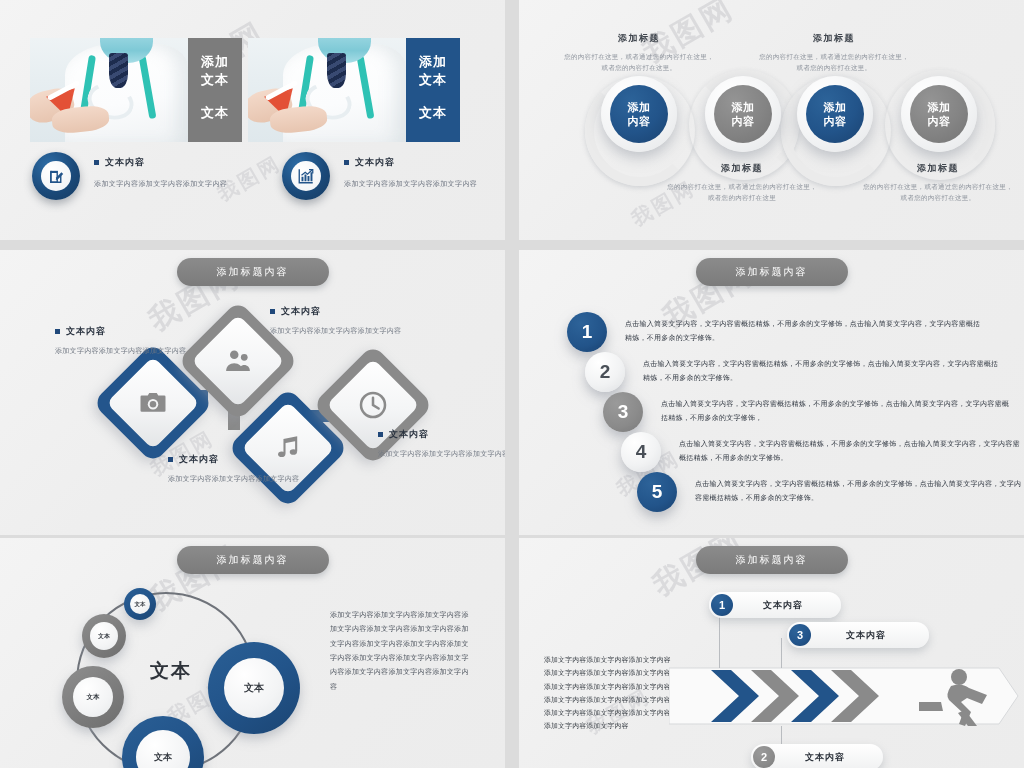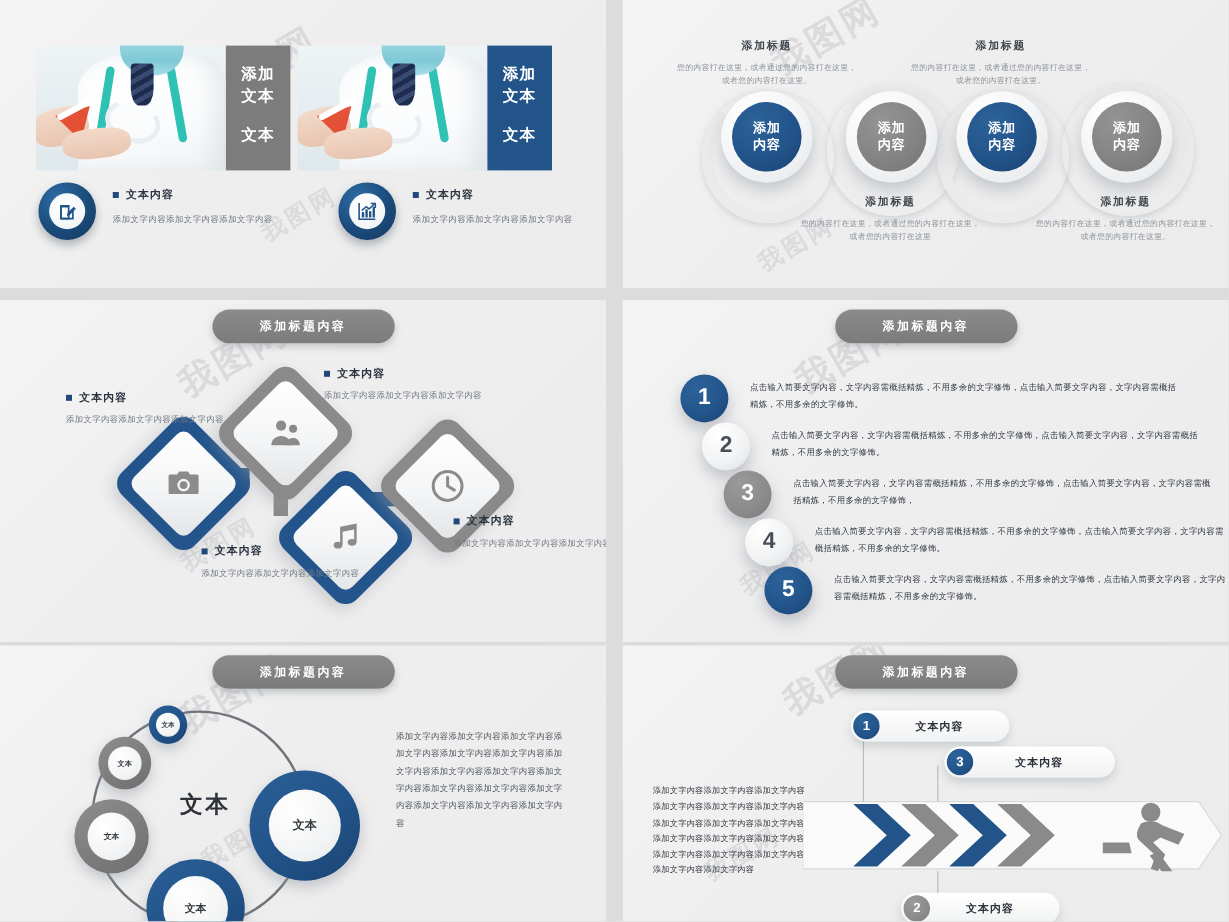--- a/index.html
+++ b/index.html
@@ -132,21 +132,21 @@
   .node.gray { background:radial-gradient(circle at 35% 28%,#949494 0%,#848484 55%,#747474 100%); }
 
   .cap-blk { position:absolute; width:150px; text-align:center; }
   .cap-blk .t { font-size:9px; font-weight:bold; color:#41474f; letter-spacing:1.5px; }
   .cap-blk .b { font-size:6.5px; color:#8d939c; line-height:1.75; margin-top:6px; letter-spacing:.3px; }
 
   
   .pill {
     position:absolute; left:50%; transform:translateX(-50%);
     background:linear-gradient(180deg,#8b8b8b 0%,#7b7b7b 100%);
-    color:#fff; font-size:10px; font-weight:bold; letter-spacing:2px;
+    color:#fff; font-size:10px; font-weight:normal; letter-spacing:2px;
     padding:7px 40px; border-radius:14px;
     box-shadow:0 3px 6px rgba(150,155,162,.5);
   }
 
   
   .dia {
     position:absolute; width:86px; height:86px; border-radius:13px;
     transform:rotate(45deg);
     display:flex; align-items:center; justify-content:center;
     box-shadow:0 5px 12px rgba(150,156,165,.42);

